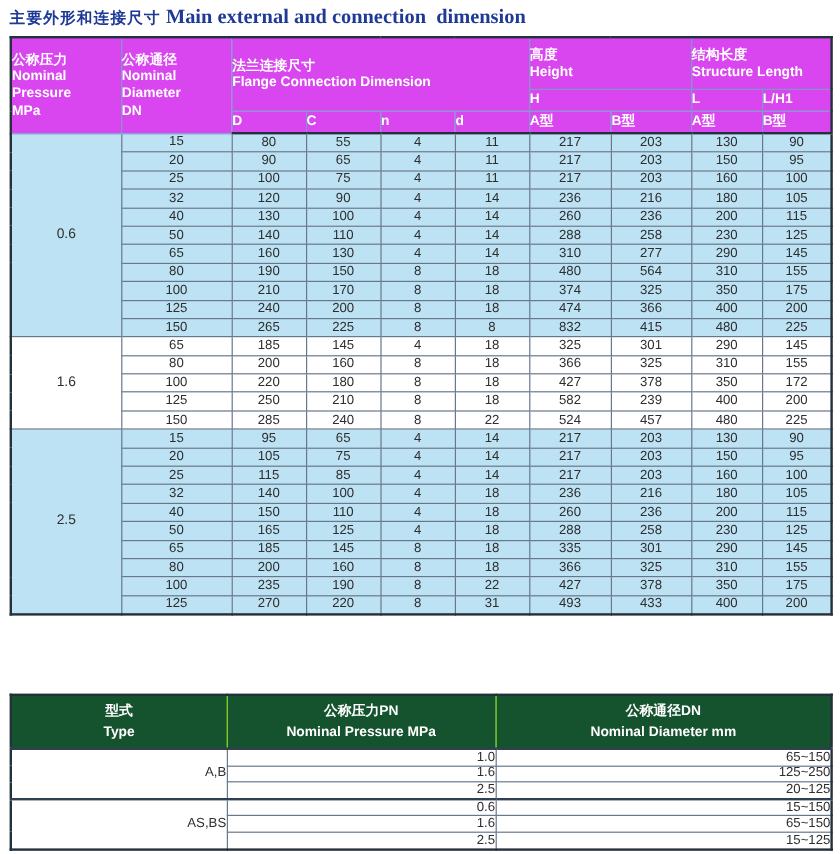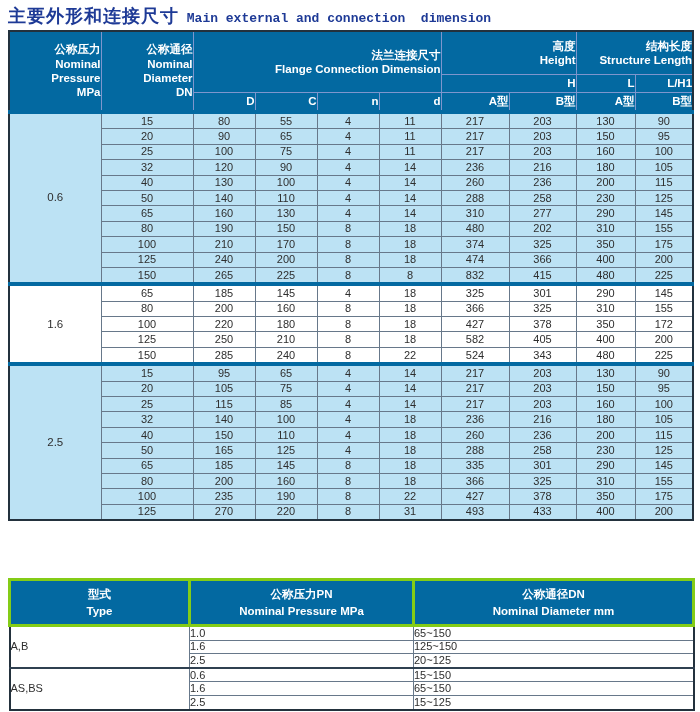--- a/index.html
+++ b/index.html
@@ -5,55 +5,55 @@
   html,body{margin:0;padding:0;}
   body{
     width:700px;height:712px;overflow:hidden;background:#ffffff;
     font-family:"Liberation Sans", sans-serif;
   }
   .page{position:relative;width:700px;height:712px;}
   .title{
     position:absolute;top:4px;left:8px;white-space:pre;
     color:#1e3a96;font-weight:bold;
   }
-  .title .zh{font-size:18px;letter-spacing:1px;text-align:right;}
-  .title .en{font-size:13px;font-family:Liberation Mono, monospace;}
+  .title .zh{font-size:13px;letter-spacing:1px;text-align:right;}
+  .title .en{font-size:17px;font-family:Liberation Serif, serif;}
   table{border-collapse:collapse;table-layout:fixed;}
   .main-table{
     position:absolute;top:30px;left:8px;width:684px;
     border:2px solid #23313d;
   }
   .main-table th{
-    background:#0369a1;color:#ffffff;font-weight:bold;
+    background:#d946ef;color:#ffffff;font-weight:bold;
     border:1px solid #7e96cd;font-size:11.5px;line-height:1.25;
-    padding:1px 0;text-align:right;vertical-align:middle;
+    padding:1px 0;text-align:left;vertical-align:middle;
   }
   .pre{white-space:pre-line;}
   .band-a th{height:40px;}
   .band-b th{height:15px;}
   .band-c th{height:15px;border-bottom:2px solid #23313d;}
   .main-table td{
     font-size:11px;color:#2e2e2e;text-align:center;vertical-align:middle;
     border:1px solid #67788a;height:14.4px;padding:0;line-height:1;
   }
   tr.blue td{background:#bce2f4;}
   tr.white td{background:#ffffff;}
   td.pressure-cell{font-size:11.5px;}
-  tr.section-start td{border-top:4px solid #0369a1;text-align:center;}
+  tr.section-start td{border-top:1px solid #0369a1;text-align:center;}
   .type-table{
     position:absolute;top:578px;left:8px;width:684px;
     border:2px solid #23313d;
   }
   .type-table th{
-    background:#0369a1;color:#ffffff;font-weight:bold;
-    border:3px solid #84cc16;font-size:11.5px;line-height:1.4;
+    background:#14532d;color:#ffffff;font-weight:bold;
+    border:1px solid #84cc16;font-size:11.5px;line-height:1.4;
     height:41px;padding:1px 0;text-align:center;vertical-align:middle;
   }
   .type-table td{
-    font-size:11px;color:#2e2e2e;text-align:left;vertical-align:middle;
+    font-size:11px;color:#2e2e2e;text-align:right;vertical-align:middle;
     border:1px solid #67788a;height:12.6px;padding:0;background:#fff;line-height:1;
   }
   .type-table tr.group-start td{border-top:2px solid #2f4050;}
 </style>
 </head>
 <body>
 
 <div class="page">
 
   <div class="title"><span class="zh">主要外形和连接尺寸</span><span class="en"> Main external and connection  dimension</span></div>
@@ -183,21 +183,21 @@
           <td>290</td>
           <td>145</td>
         </tr>
         <tr class="blue">
           <td>80</td>
           <td>190</td>
           <td>150</td>
           <td>8</td>
           <td>18</td>
           <td>480</td>
-          <td>202</td>
+          <td>564</td>
           <td>310</td>
           <td>155</td>
         </tr>
         <tr class="blue">
           <td>100</td>
           <td>210</td>
           <td>170</td>
           <td>8</td>
           <td>18</td>
           <td>374</td>
@@ -261,32 +261,32 @@
           <td>350</td>
           <td>172</td>
         </tr>
         <tr class="white">
           <td>125</td>
           <td>250</td>
           <td>210</td>
           <td>8</td>
           <td>18</td>
           <td>582</td>
-          <td>405</td>
+          <td>239</td>
           <td>400</td>
           <td>200</td>
         </tr>
         <tr class="white">
           <td>150</td>
           <td>285</td>
           <td>240</td>
           <td>8</td>
           <td>22</td>
           <td>524</td>
-          <td>343</td>
+          <td>457</td>
           <td>480</td>
           <td>225</td>
         </tr>
         <tr class="blue section-start">
           <td rowspan="10" class="pressure-cell">2.5</td>
           <td>15</td>
           <td>95</td>
           <td>65</td>
           <td>4</td>
           <td>14</td>
@@ -414,21 +414,21 @@
       </tr>
     </thead>
     <tbody id="type-tbody">
         <tr class="group-start">
           <td rowspan="3">A,B</td>
           <td>1.0</td>
           <td>65~150</td>
         </tr>
         <tr class="">
           <td>1.6</td>
-          <td>125~150</td>
+          <td>125~250</td>
         </tr>
         <tr class="">
           <td>2.5</td>
           <td>20~125</td>
         </tr>
         <tr class="group-start">
           <td rowspan="3">AS,BS</td>
           <td>0.6</td>
           <td>15~150</td>
         </tr>

